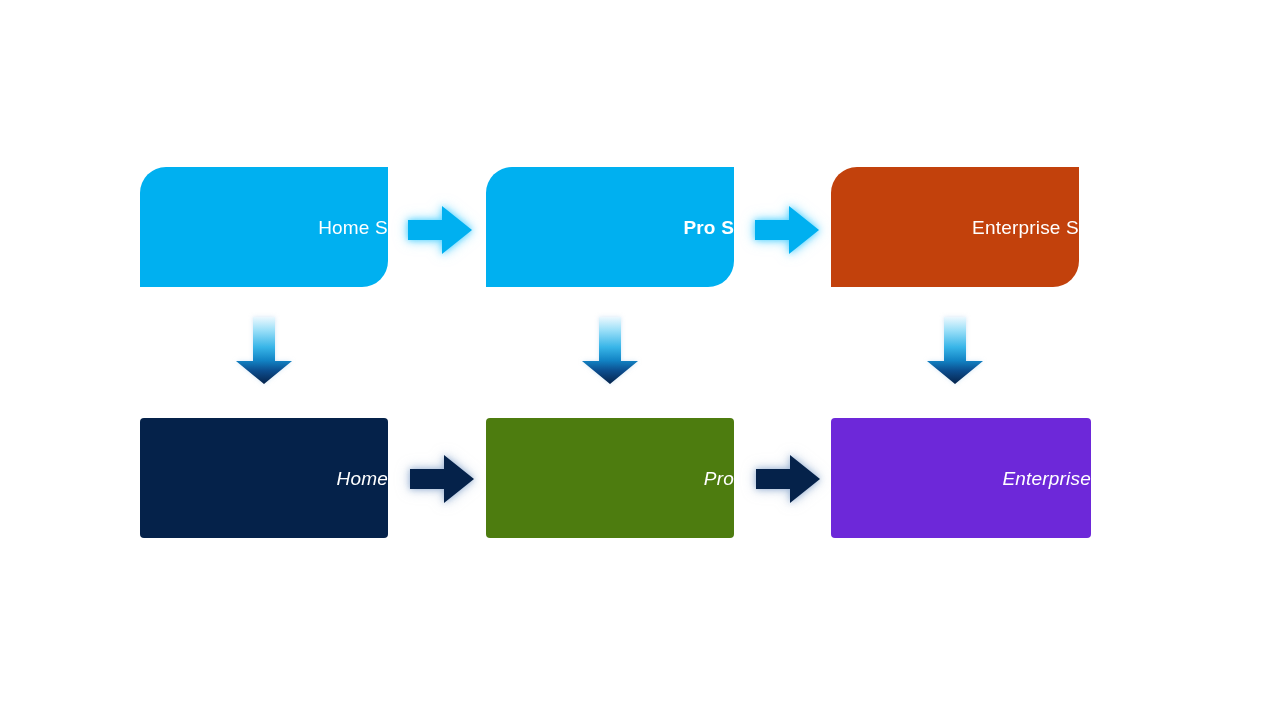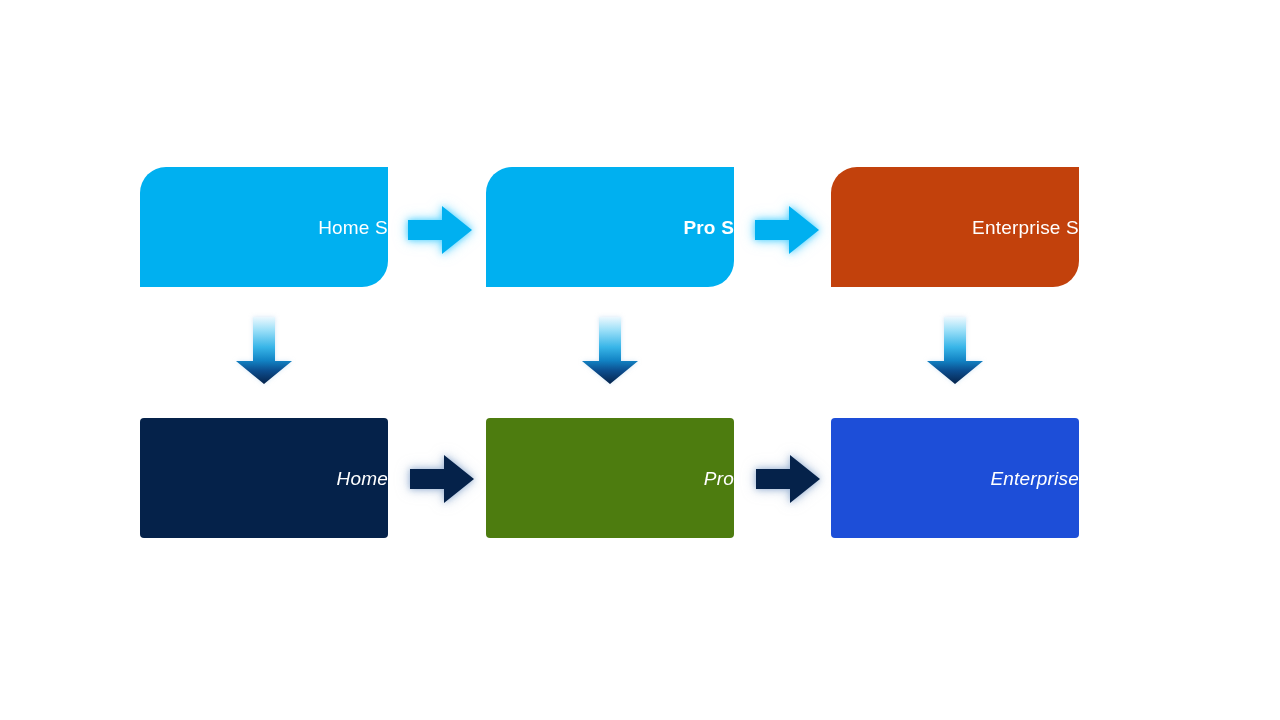--- a/index.html
+++ b/index.html
@@ -108,21 +108,21 @@
     </div>
   </div>
 
   <div class="row-bottom">
     <div class="node node-bottom col-1" style="background: rgb(5, 34, 74);">
       <span>Home</span>
     </div>
     <div class="node node-bottom col-2" style="background: #4d7c0f;">
       <span>Pro</span>
     </div>
-    <div class="node node-bottom col-3" style="background: #1d4ed8;">
+    <div class="node node-bottom col-3" style="background: #6d28d9; padding-left: 12px;">
       <span>Enterprise</span>
     </div>
   </div>
 
   <svg class="h-arrow h-arrow-top h-top-1" viewBox="0 0 64 48">
     <path d="M0,14 L34,14 L34,0 L64,24 L34,48 L34,34 L0,34 Z" fill="#00B0F0"></path>
   </svg>
   <svg class="h-arrow h-arrow-top h-top-2" viewBox="0 0 64 48">
     <path d="M0,14 L34,14 L34,0 L64,24 L34,48 L34,34 L0,34 Z" fill="#00B0F0"></path>
   </svg>

